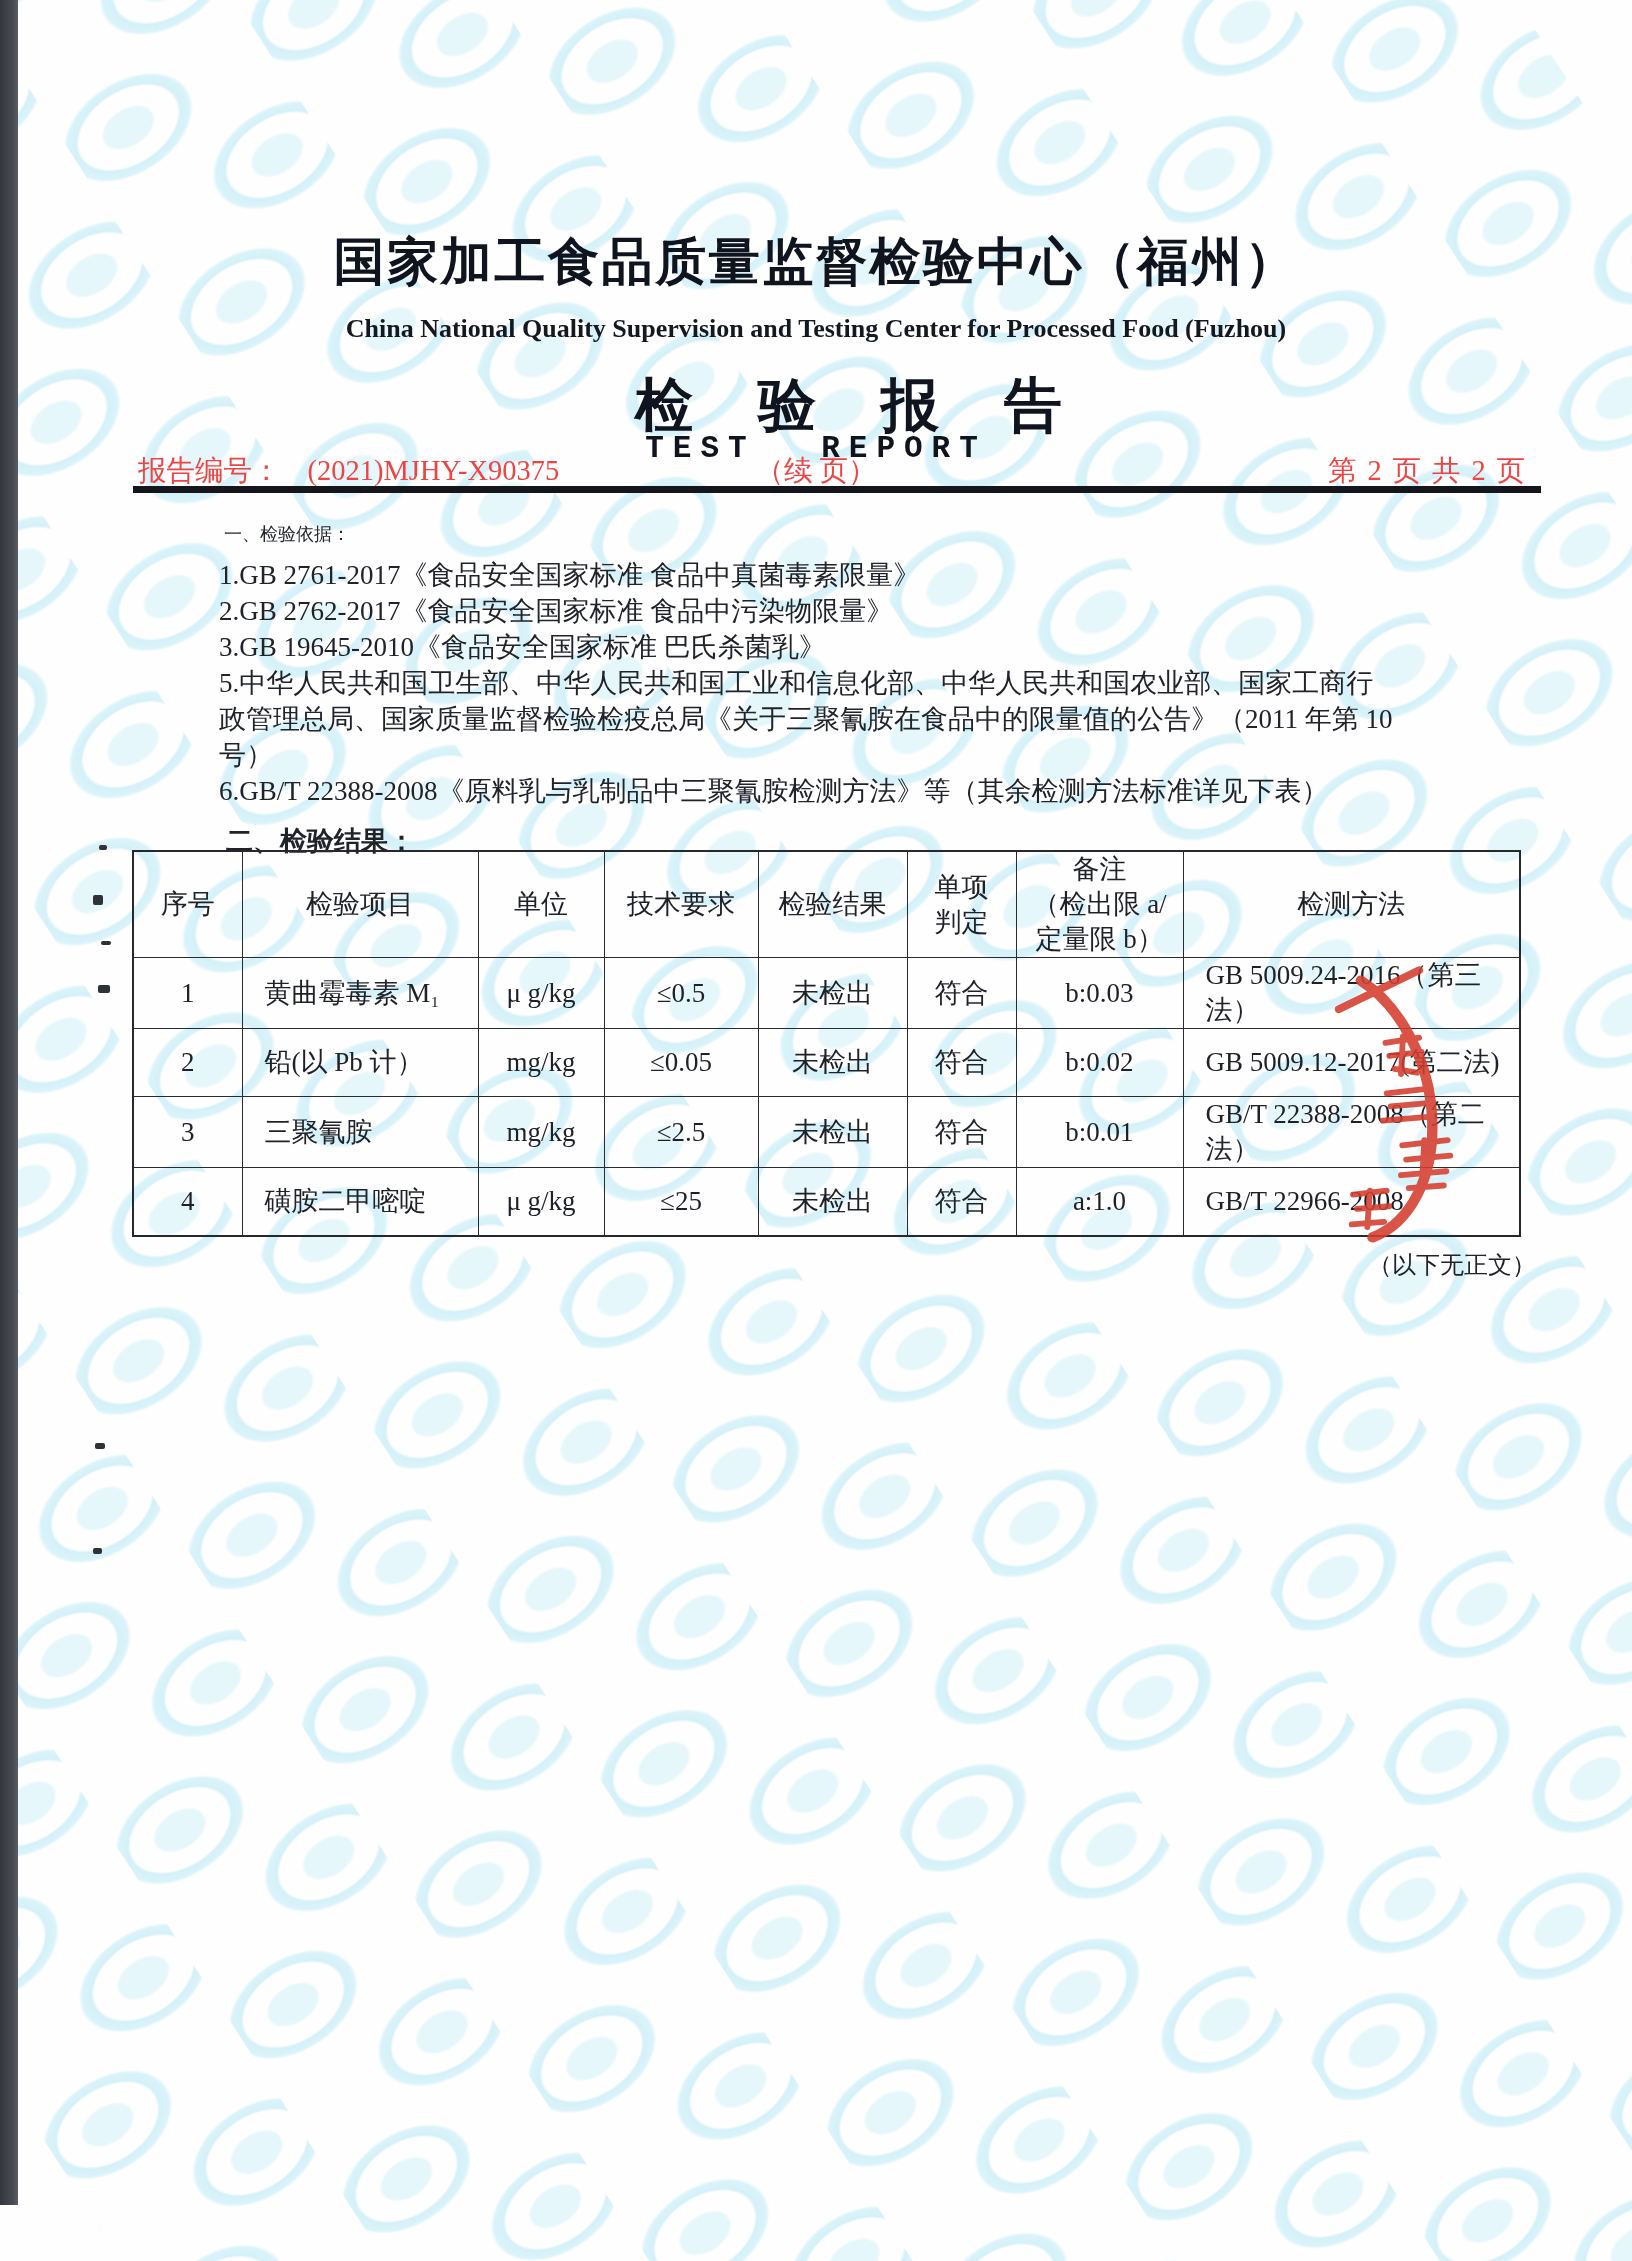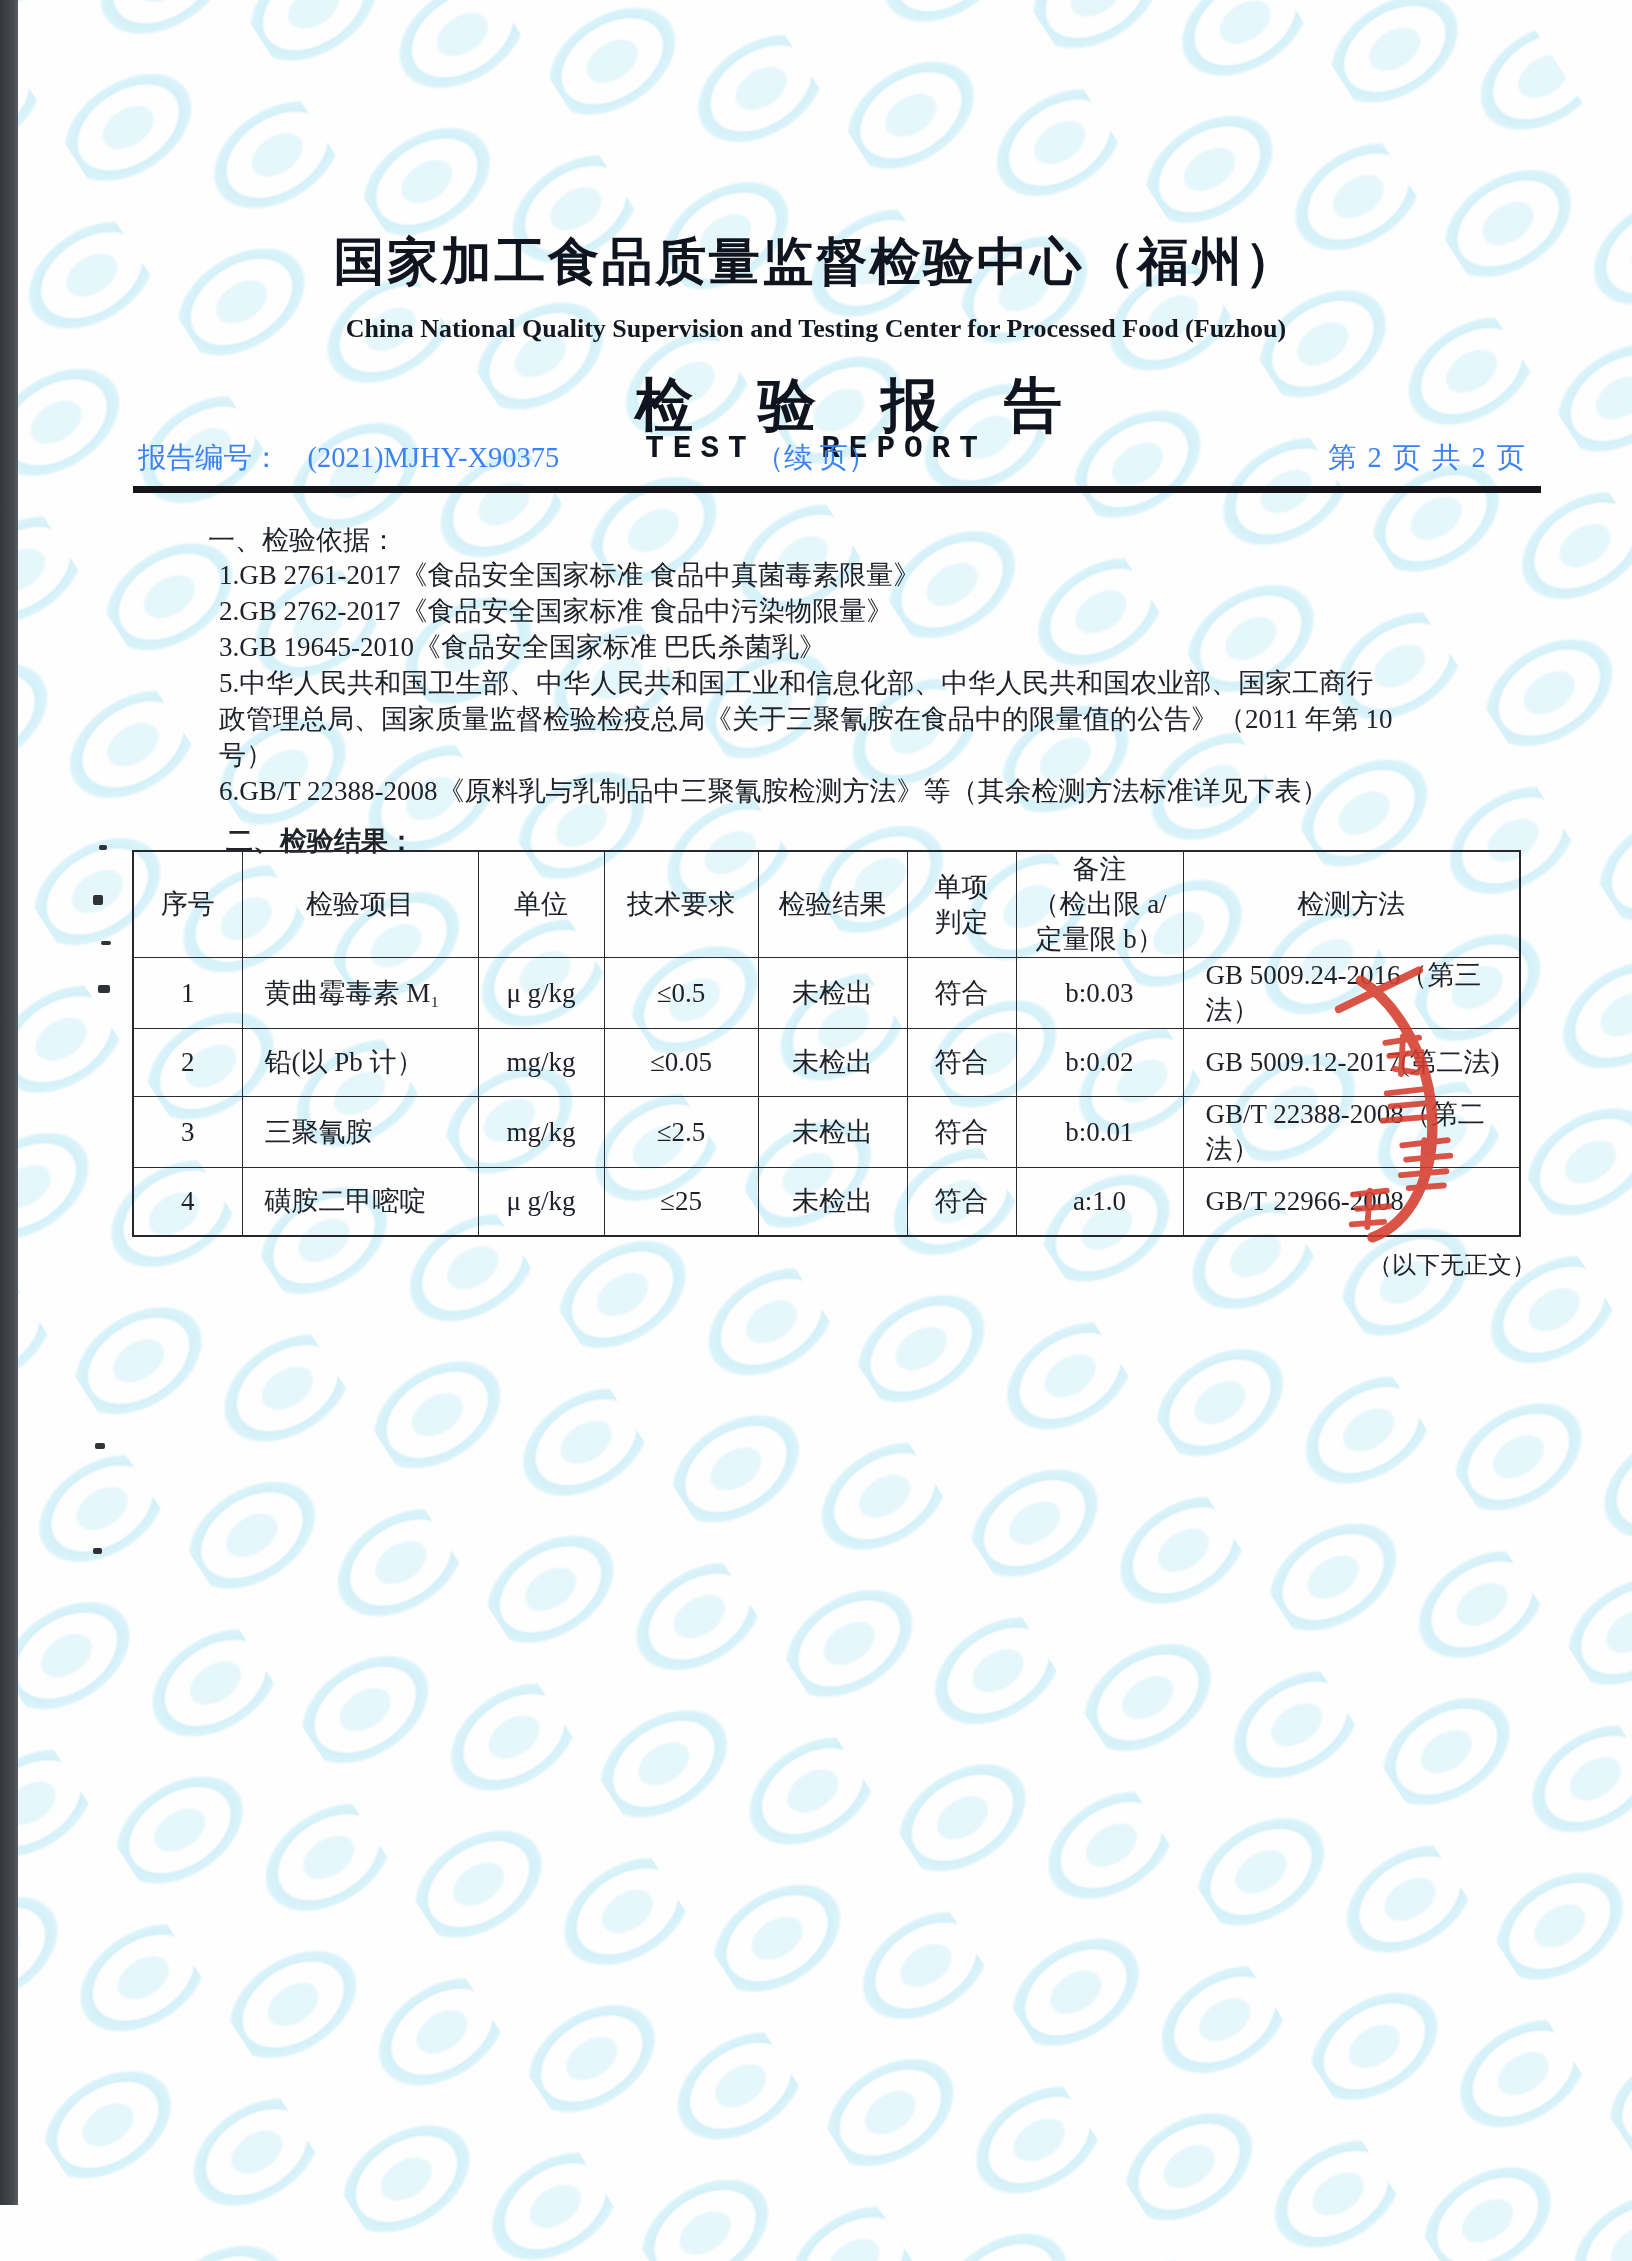--- a/index.html
+++ b/index.html
@@ -30,28 +30,28 @@
     background:linear-gradient(90deg,#34373c,#474b51 70%,#5a5e64);
   }
   .speck{position:absolute;background:#2f3237;border-radius:1.9px;}
   
   .abs{position:absolute;}
   .ctr{left:0;width:1632px;text-align:center;}
   .org-cn{top:228px;font-size:51px;font-weight:bold;letter-spacing:2.6px;color:#10141f;}
   .org-en{top:314px;font-size:26px;font-weight:bold;color:#141821;}
   .title-cn{top:367px;font-size:58px;font-weight:bold;letter-spacing:65px;padding-left:65px;color:#10141f;}
   .title-en{top:431px;font-size:31px;font-weight:bold;letter-spacing:9px;word-spacing:38px;color:#10141f;font-family:Liberation Mono, monospace;}
-  .meta-line{top:439px;font-size:28.5px;color:#3b82f6;}
+  .meta-line{top:452px;font-size:28.5px;color:#ef4444;}
   .report-no-line{left:138px;}
   .report-no-line .val{margin-left:27px;}
   .continuation{left:0;width:1632px;text-align:center;}
   .page-indicator{right:105px;letter-spacing:1.9px;}
   .header-rule{left:133px;top:486px;width:1408px;height:7.1px;background:#14161b;}
   
-  .basis-heading{left:208px;top:522px;font-size:27px;}
+  .basis-heading{left:224px;top:522px;font-size:18px;}
   .basis-list{left:219px;top:557px;width:1181px;font-size:27px;line-height:36px;}
   .basis-item{white-space:pre-line;}
   .results-heading{left:226px;top:823px;font-size:27px;font-weight:bold;}
   
   .results-table{
     position:absolute;left:132px;top:850px;
     border-collapse:collapse;table-layout:fixed;
     width:1388px;font-size:27px;color:#1e2128;
   }
   .results-table th,.results-table td{

